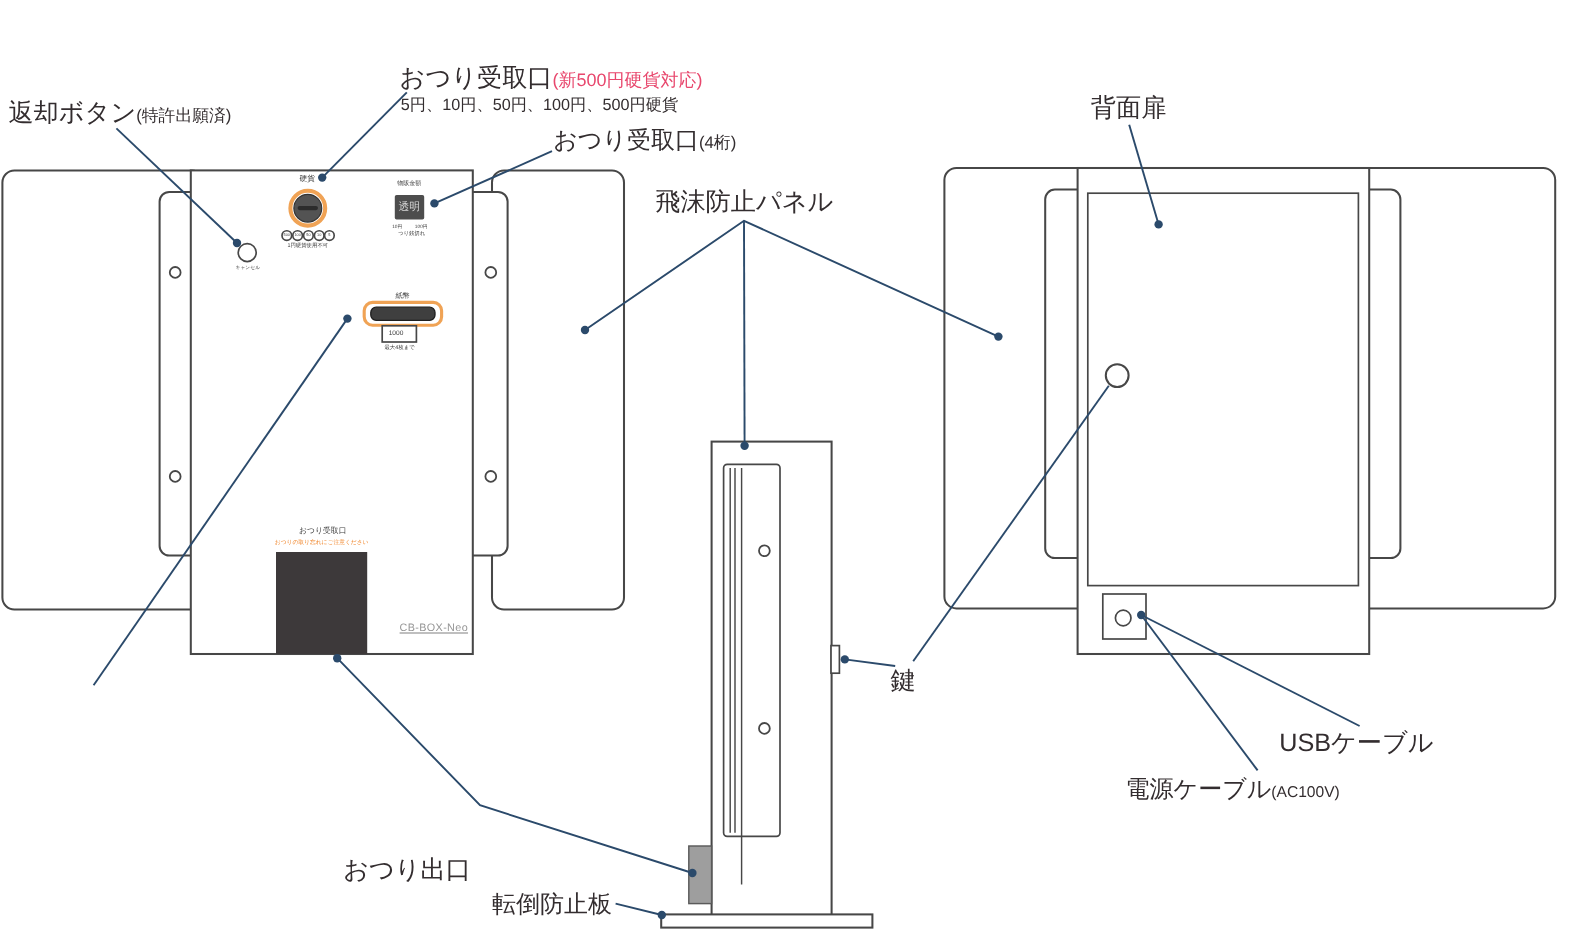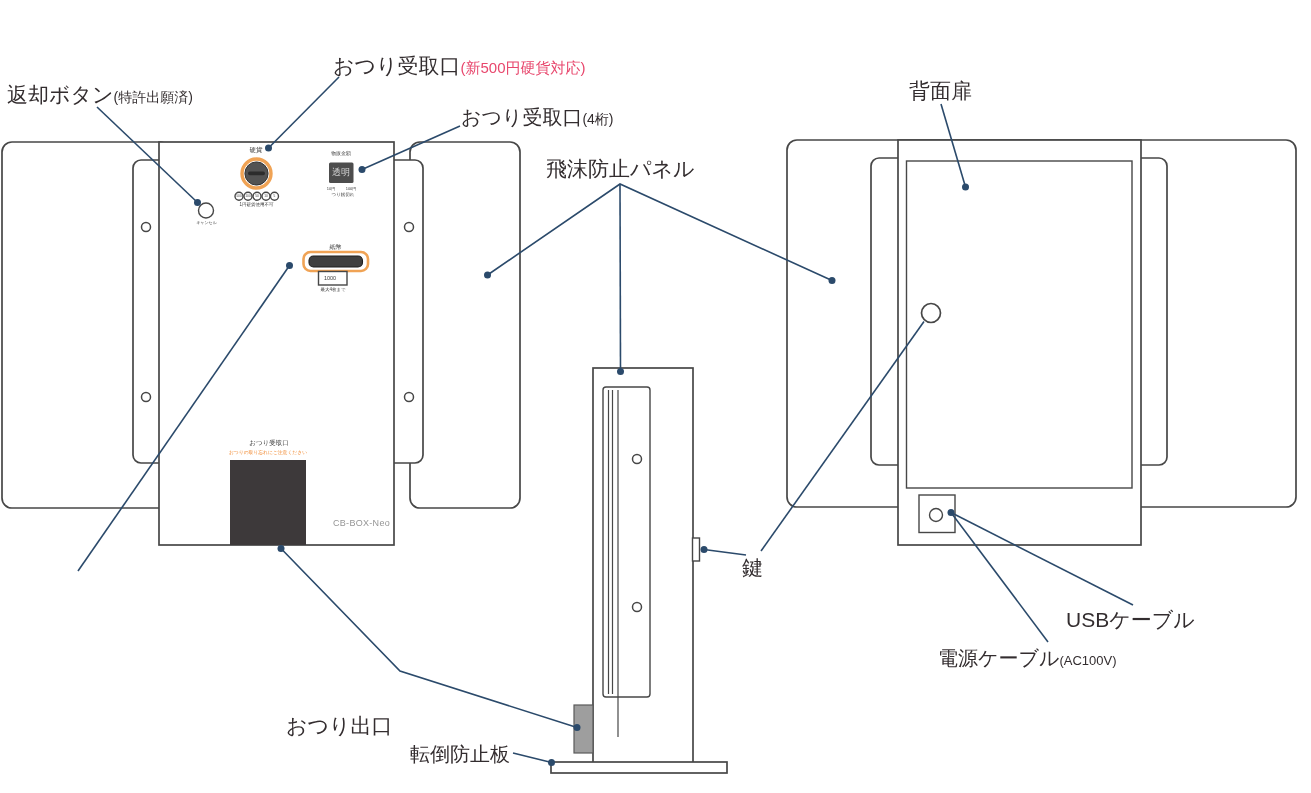--- a/index.html
+++ b/index.html
@@ -13,21 +13,21 @@
   .screw{fill:#ffffff;stroke:var(--outline,#474747);stroke-width:1.5;}
   .leader{fill:none;stroke:var(--leader,#2b4a6b);stroke-width:1.6;}
   .dot{fill:var(--leader,#2b4a6b);stroke:none;}
   .callout{position:absolute;white-space:nowrap;font-size:21px;line-height:1.05;color:var(--ink,#332d2f);}
   .callout .sub{font-size:14px;}
   .callout .sub-red{font-size:15px;color:var(--accent-red,#e8476d);}
   .detail-line{position:absolute;white-space:nowrap;font-size:13.5px;color:var(--ink,#332d2f);}
   .micro{position:absolute;transform:translateX(-50%);white-space:nowrap;color:#3c3c3c;line-height:1;text-align:center;}
   .micro.orange{color:var(--warning-orange,#f08326);}
   .display-val{color:var(--display-text,#d5d5d5);}
-  .brand{position:absolute;white-space:nowrap;color:var(--brand-gray,#959595);letter-spacing:.3px;}
+  .brand{position:absolute;white-space:nowrap;color:var(--brand-gray,#959595);letter-spacing:.3px;text-decoration:underline;}
 </style>
 </head>
 <body>
 
 <div id="stage">
 
   <svg id="diagram-svg" width="1311" height="793" viewBox="0 0 1311 793">
 
     <g>
       <rect class="ol" x="2" y="142" width="168" height="366" rx="10"></rect>
@@ -129,20 +129,21 @@
     </g>
   </svg>
 
   <div class="callout" style="left:7px;top:84px;">
     <span>返却ボタン</span><span class="sub">(特許出願済)</span>
   </div>
 
   <div class="callout" style="left:333px;top:55px;">
     <span>おつり受取口</span><span class="sub-red">(新500円硬貨対応)</span>
   </div>
+  <div class="detail-line" style="left:334px;top:79px;">5円、10円、50円、100円、500円硬貨</div>
 
   <div class="callout" style="left:461px;top:107px;font-size:20px;">
     <span>おつり受取口</span><span class="sub">(4桁)</span>
   </div>
 
   <div class="callout" style="left:546px;top:158px;">飛沫防止パネル</div>
 
   <div class="callout" style="left:909px;top:80px;">背面扉</div>
 
 

